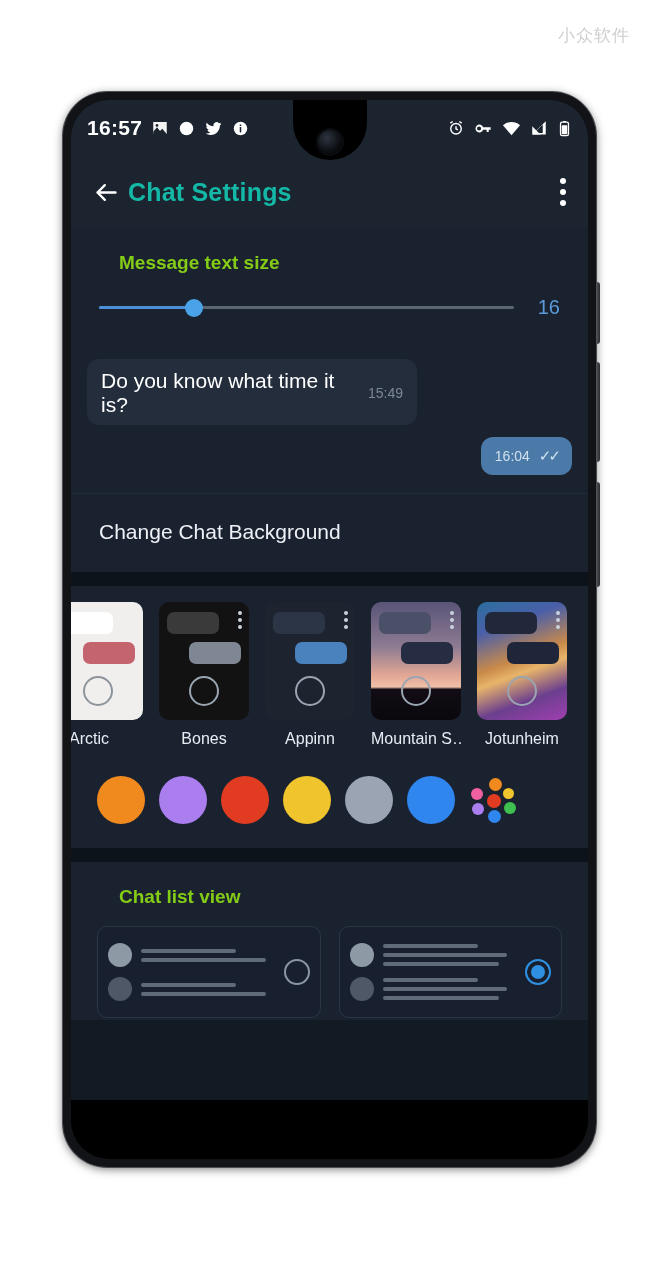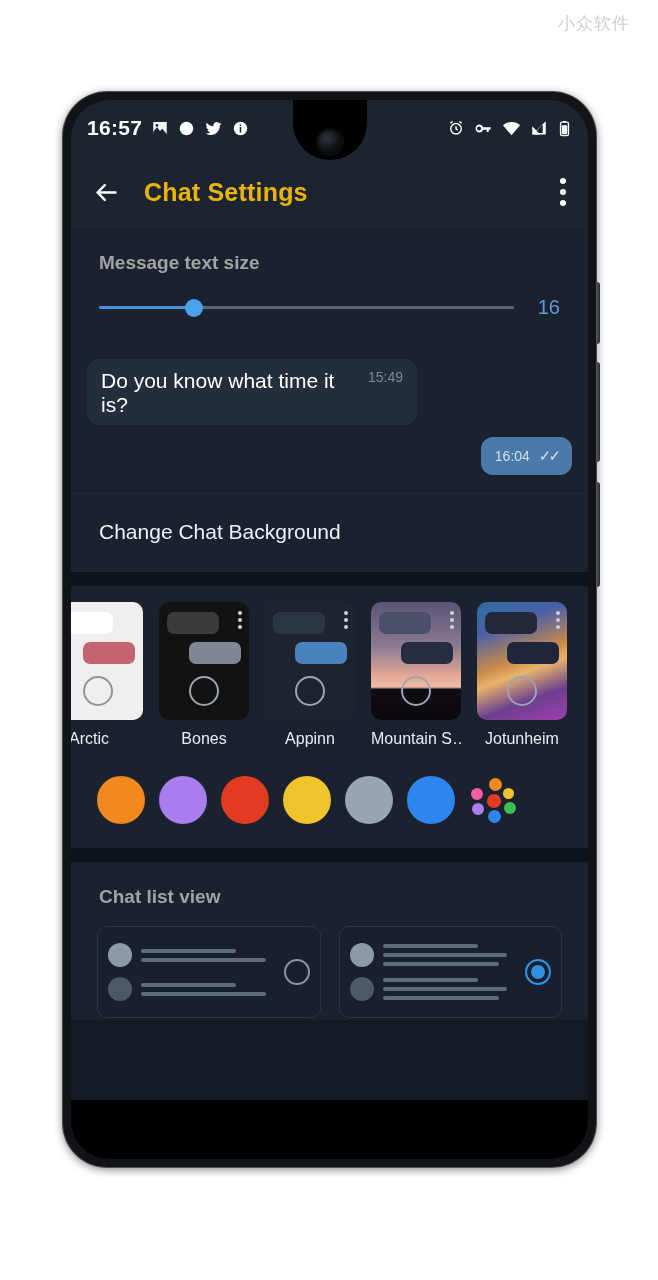--- a/index.html
+++ b/index.html
@@ -5,21 +5,21 @@
   * { box-sizing: border-box; margin: 0; padding: 0; }
   html, body {
     width: 658px; height: 1280px;
     background: #ffffff;
     font-family: "Liberation Sans", sans-serif;
     overflow: hidden;
   }
 
   
   #watermark {
-    position: absolute; top: 12px; right: 28px;
+    position: absolute; top: 24px; right: 28px;
     font-size: 17px; color: #cfcfcf; letter-spacing: 1px;
     font-family: "DejaVu Sans", sans-serif;
   }
 
   
   #phone {
     position: absolute; left: 63px; top: 92px;
     width: 533px; height: 1075px;
     background: #111316;
     border-radius: 44px;
@@ -68,35 +68,36 @@
   #cam {
     position: absolute; left: 50%; top: 30px; transform: translateX(-50%);
     width: 24px; height: 24px; border-radius: 50%;
     background: radial-gradient(circle at 38% 34%, #2d3440 0%, #0b0d10 62%, #05070a 100%);
     box-shadow: 0 0 0 2px #0a0c0f;
   }
 
   
   #appbar {
     height: 72px; background: #1c2430;
-    display: flex; align-items: center; gap: 24px;
-    padding: 0 22px; color: #eab308;
+    display: flex; align-items: center; gap: 8px;
+    padding: 0 22px; color: #14b8a6;
   }
   #appbar-title { font-size: 25px; font-weight: bold; letter-spacing: .2px; }
   #overflow { margin-left: auto; display: flex; flex-direction: column; gap: 5px; }
   #overflow i { width: 6px; height: 6px; border-radius: 50%; background: #fff; display: block; }
 
   
   #content { background: #0f1620; }
   .section { background: #1a2230; padding: 0 0 2px 0; }
   .gap { height: 14px; background: #0d131b; }
 
   .section-title {
-    color: #a3a3a3; font-size: 19px; font-weight: bold;
+    color: #84cc16; font-size: 19px; font-weight: bold;
     padding: 24px 28px 0 28px;
+    margin-left: 20px;
   }
 
   
   #slider-row {
     display: flex; align-items: center; gap: 18px;
     padding: 22px 28px 26px 28px;
   }
   #track {
     position: relative; flex: 1; height: 3px; background: #5a6472; border-radius: 2px;
   }
@@ -116,21 +117,21 @@
   .bubble-in {
     display: inline-block; max-width: 330px;
     background: #232d3c; border-radius: 12px;
     padding: 10px 14px 8px 14px; position: relative;
   }
   .reply-box {
     border-left: 3px solid #5b9bd9; padding-left: 10px; margin-bottom: 2px;
   }
   .reply-name { color: #6aa5de; font-size: 16px; margin-bottom: 1px; }
   .reply-text { color: #e8edf3; font-size: 19px; }
-  .msg-line { color: #fff; font-size: 21px; display: flex; align-items: flex-start; gap: 10px; }
+  .msg-line { color: #fff; font-size: 21px; display: flex; align-items: center; gap: 10px; }
   .time { color: #7d8896; font-size: 14px; }
   .bubble-out-wrap { display: flex; justify-content: flex-end; margin-top: 12px; }
   .bubble-out {
     background: #4b7aa8; border-radius: 12px;
     padding: 10px 14px; display: flex; align-items: baseline; gap: 9px;
     color: #fff; font-size: 21px;
   }
   .bubble-out .time { color: #cfe0ef; }
   .ticks { color: #d5e6f5; font-size: 15px; letter-spacing: -3px; }
 

